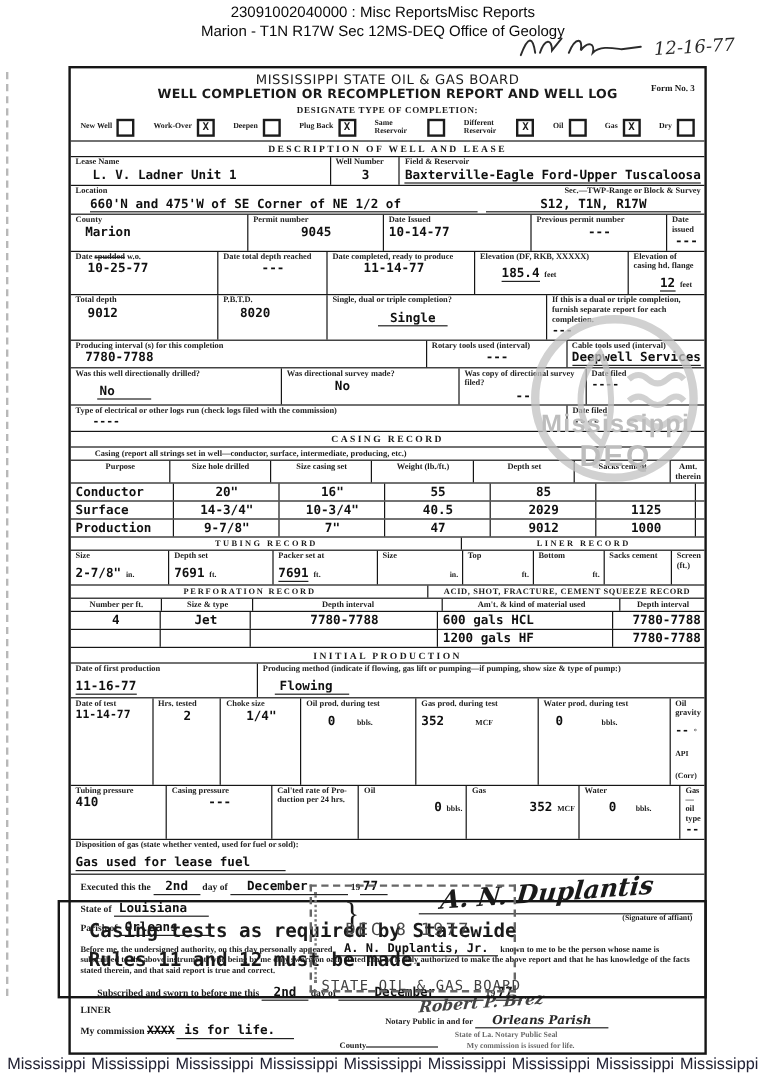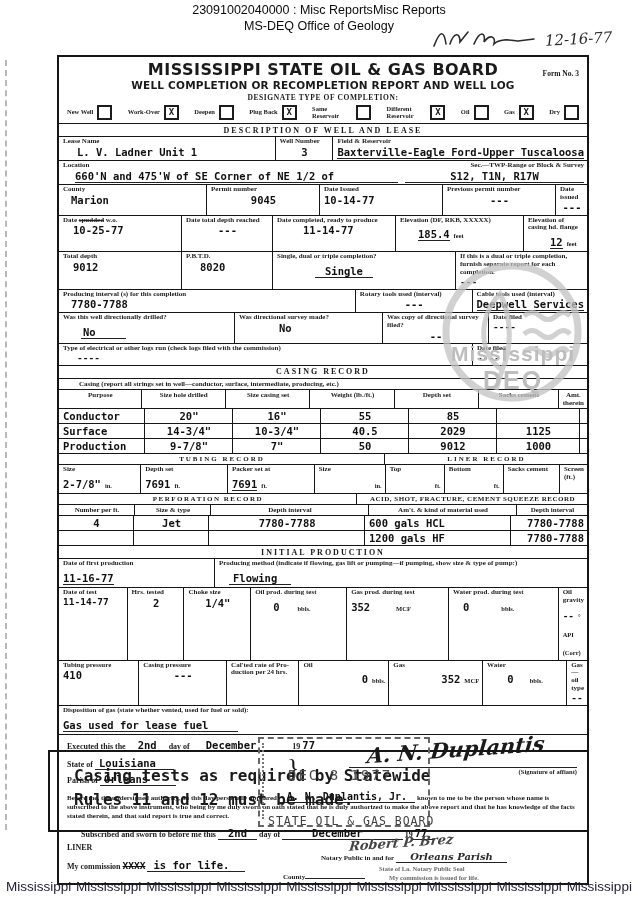--- a/index.html
+++ b/index.html
@@ -12,21 +12,21 @@
   .scanhead .row{display:flex;justify-content:center;}
   
   .edge{position:absolute;left:5px;top:60px;height:770px;border-left:2px dashed #8a8a8a;opacity:.6;}
   
   .hand{font-family:"DejaVu Serif",serif;font-style:italic;color:#2a2a2a;}
   .topscrawl{position:absolute;top:26px;left:430px;width:210px;}
   .topdate{position:absolute;top:30px;left:545px;font-size:15px;transform:rotate(-3deg);}
   
   .formbox{position:absolute;left:57px;top:55px;width:528px;border:2px solid #161616;background:transparent;}
   .titleblk{position:relative;text-align:center;padding:3px 0 1px 0;}
-  .t1{font-family:"DejaVu Sans",sans-serif;font-weight:bold;font-size:16px;letter-spacing:.5px;}
+  .t1{font-family:"DejaVu Sans",sans-serif;font-weight:normal;font-size:11px;letter-spacing:.5px;}
   .t2{font-family:"DejaVu Sans",sans-serif;font-weight:bold;font-size:10.5px;letter-spacing:.2px;}
   .formno{position:absolute;right:8px;top:12px;font-size:7.5px;font-weight:bold;}
   .designate{text-align:center;font-size:7.5px;font-weight:bold;letter-spacing:.6px;padding:1px 0;}
   .cbrow{display:flex;align-items:center;justify-content:space-between;padding:2px 8px 3px 8px;}
   .cbitem{display:flex;align-items:center;gap:4px;}
   .cblbl{font-size:6.5px;font-weight:bold;line-height:1.05;max-width:40px;}
   .cb{width:11px;height:11px;border:2px solid #1c1c1c;font-family:"DejaVu Sans Mono",monospace;
       font-size:9px;font-weight:bold;line-height:11px;text-align:center;flex:none;}
   .sechdr{text-align:center;font-size:8px;font-weight:bold;letter-spacing:2px;
           border-top:1.5px solid #161616;padding:1.5px 0;}
@@ -78,20 +78,21 @@
 <body>
 
 <div class="page">
 
   <div class="scanhead">
     <div class="row">
       <span>23091002040000 : Misc Reports</span>
       <span>Misc Reports</span>
     </div>
     <div class="row">
+      <span>Marion - T1N R17W Sec 12</span>
       <span>MS-DEQ Office of Geology</span>
     </div>
   </div>
 
   <div class="topscrawl">
     <svg width="110" height="26" viewBox="0 0 110 26">
       <path d="M4 20 C10 4,14 4,16 18 M20 18 C24 6,30 6,30 16 L38 6 M44 18 C50 4,56 6,54 16 C60 8,66 10,64 18 C70 12,80 14,88 15 L104 13" stroke="#2b2b2b" stroke-width="1.6" fill="none" stroke-linecap="round"></path>
     </svg>
   </div>
   <div class="topdate hand">12-16-77</div>
@@ -322,21 +323,21 @@
         <div class="c val center" style="width:80px">10-3/4"</div>
         <div class="c val center" style="width:80px">40.5</div>
         <div class="c val center" style="width:80px">2029</div>
         <div class="c val center" style="width:75px">1125</div>
         <div class="c val center" style="flex:1"></div>
       </div>
       <div class="r">
         <div class="c val" style="width:78px">Production</div>
         <div class="c val center" style="width:80px">9-7/8"</div>
         <div class="c val center" style="width:80px">7"</div>
-        <div class="c val center" style="width:80px">50</div>
+        <div class="c val center" style="width:80px">47</div>
         <div class="c val center" style="width:80px">9012</div>
         <div class="c val center" style="width:75px">1000</div>
         <div class="c val center" style="flex:1"></div>
       </div>
     </div>
 
     <div class="r">
       <div class="c th" style="width:318px;letter-spacing:2px">TUBING RECORD</div>
       <div class="c th" style="flex:1;letter-spacing:2px">LINER RECORD</div>
     </div>

